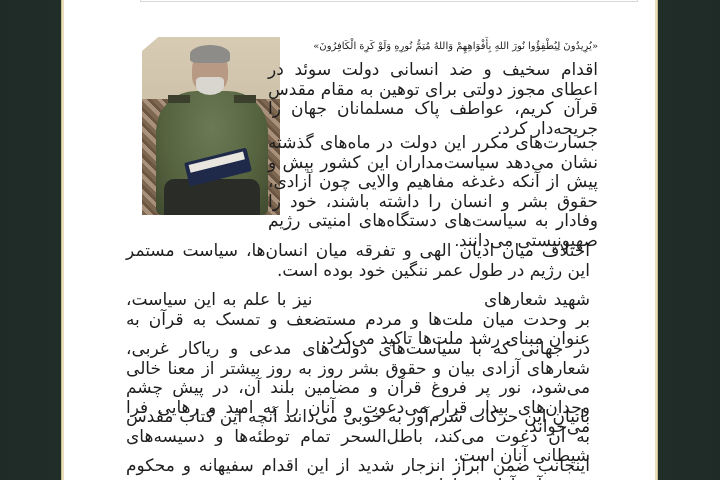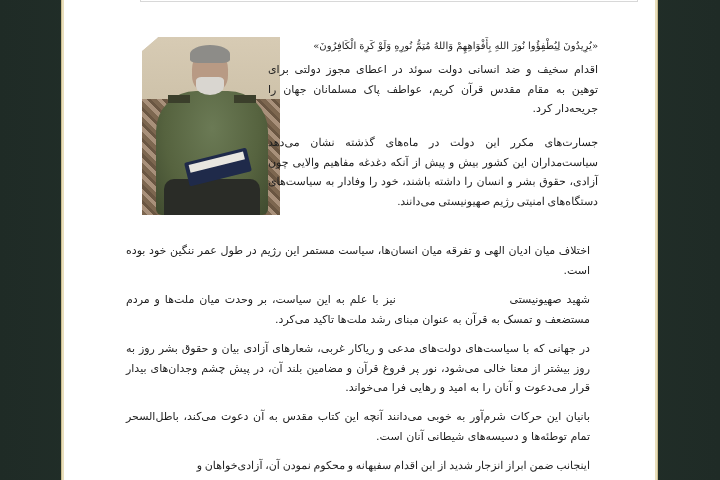--- a/index.html
+++ b/index.html
@@ -41,21 +41,21 @@
   .photo .head { position:absolute; left:50px; top:12px; width:36px; height:44px; background: #b89a84; border-radius: 46% 46% 40% 40%; }
   .photo .hair { position:absolute; left:48px; top:8px; width:40px; height:18px; background:#8d8c88; border-radius: 50% 50% 20% 20%; }
   .photo .beard { position:absolute; left:54px; top:40px; width:28px; height:18px; background:#d9d6d0; border-radius: 20% 20% 50% 50%; }
   .photo .book { position:absolute; left:44px; top:118px; width:64px; height:24px; background:#1f2a4a; transform: rotate(-14deg); border-radius:2px; }
   .photo .book::after { content:""; position:absolute; left:4px; top:3px; right:4px; height:8px; background:#e8e6df; }
   .photo .epaulet { position:absolute; top:58px; width:22px; height:8px; background:#3b3f2b; }
 
   .text {
     position: absolute; right: 122px; width: 330px;
     direction: rtl; text-align: justify;
-    font-size: 11px; line-height: 19.6px; color: #1e1e1e;
+    font-size: 17px; line-height: 19.6px; color: #1e1e1e;
   }
   .wide { width: 464px; right: 130px; }
   .verse { font-family: "DejaVu Serif", serif; font-size: 10px; }
   .hl { color: #ffffff; }
 </style>
 </head>
 <body>
 
 <div class="frame"></div>
 
@@ -74,17 +74,17 @@
     <div class="beard"></div>
     <div class="book"></div>
   </div>
 </div>
 
 <div class="text verse" style="top:36px;">«يُرِيدُونَ لِيُطْفِؤُوا نُورَ اللهِ بِأَفْوَاهِهِمْ وَاللهُ مُتِمُّ نُورِهِ وَلَوْ كَرِهَ الْكَافِرُونَ»</div>
 <div class="text" style="top:60px;">اقدام سخیف و ضد انسانی دولت سوئد در اعطای مجوز دولتی برای توهین به مقام مقدس قرآن کریم، عواطف پاک مسلمانان جهان را جریحه‌دار کرد.</div>
 <div class="text" style="top:133px;font-family:Liberation Serif, serif;">جسارت‌های مکرر این دولت در ماه‌های گذشته نشان می‌دهد سیاست‌مداران این کشور بیش و پیش از آنکه دغدغه مفاهیم والایی چون آزادی، حقوق بشر و انسان را داشته باشند، خود را وفادار به سیاست‌های دستگاه‌های امنیتی رژیم صهیونیستی می‌دانند.</div>
 <div class="text wide" style="top:241px;">اختلاف میان ادیان الهی و تفرقه میان انسان‌ها، سیاست مستمر این رژیم در طول عمر ننگین خود بوده است.</div>
 
-<div class="text wide" style="top:290px;"><span>شهید صهیونیستی </span><span class="hl">«حاج قاسم سلیمانی»</span><span> نیز با علم به این سیاست، بر وحدت میان ملت‌ها و مردم مستضعف و تمسک به قرآن به عنوان مبنای رشد ملت‌ها تاکید می‌کرد.</span></div>
+<div class="text wide" style="top:290px;"><span>شهید شعارهای </span><span class="hl">«حاج قاسم سلیمانی»</span><span> نیز با علم به این سیاست، بر وحدت میان ملت‌ها و مردم مستضعف و تمسک به قرآن به عنوان مبنای رشد ملت‌ها تاکید می‌کرد.</span></div>
 
 <div class="text wide" style="top:339px;">در جهانی که با سیاست‌های دولت‌های مدعی و ریاکار غربی، شعارهای آزادی بیان و حقوق بشر روز به روز بیشتر از معنا خالی می‌شود، نور پر فروغ قرآن و مضامین بلند آن، در پیش چشم وجدان‌های بیدار قرار می‌دعوت و آنان را به امید و رهایی فرا می‌خواند.</div>
 <div class="text wide" style="top:407px;">بانیان این حرکات شرم‌آور به خوبی می‌دانند آنچه این کتاب مقدس به آن دعوت می‌کند، باطل‌السحر تمام توطئه‌ها و دسیسه‌های شیطانی آنان است.</div>
 <div class="text wide" style="top:456px;font-family:Liberation Serif, serif;">اینجانب ضمن ابراز انزجار شدید از این اقدام سفیهانه و محکوم نمودن آن، آزادی‌خواهان و</div>
 
 </body></html>

